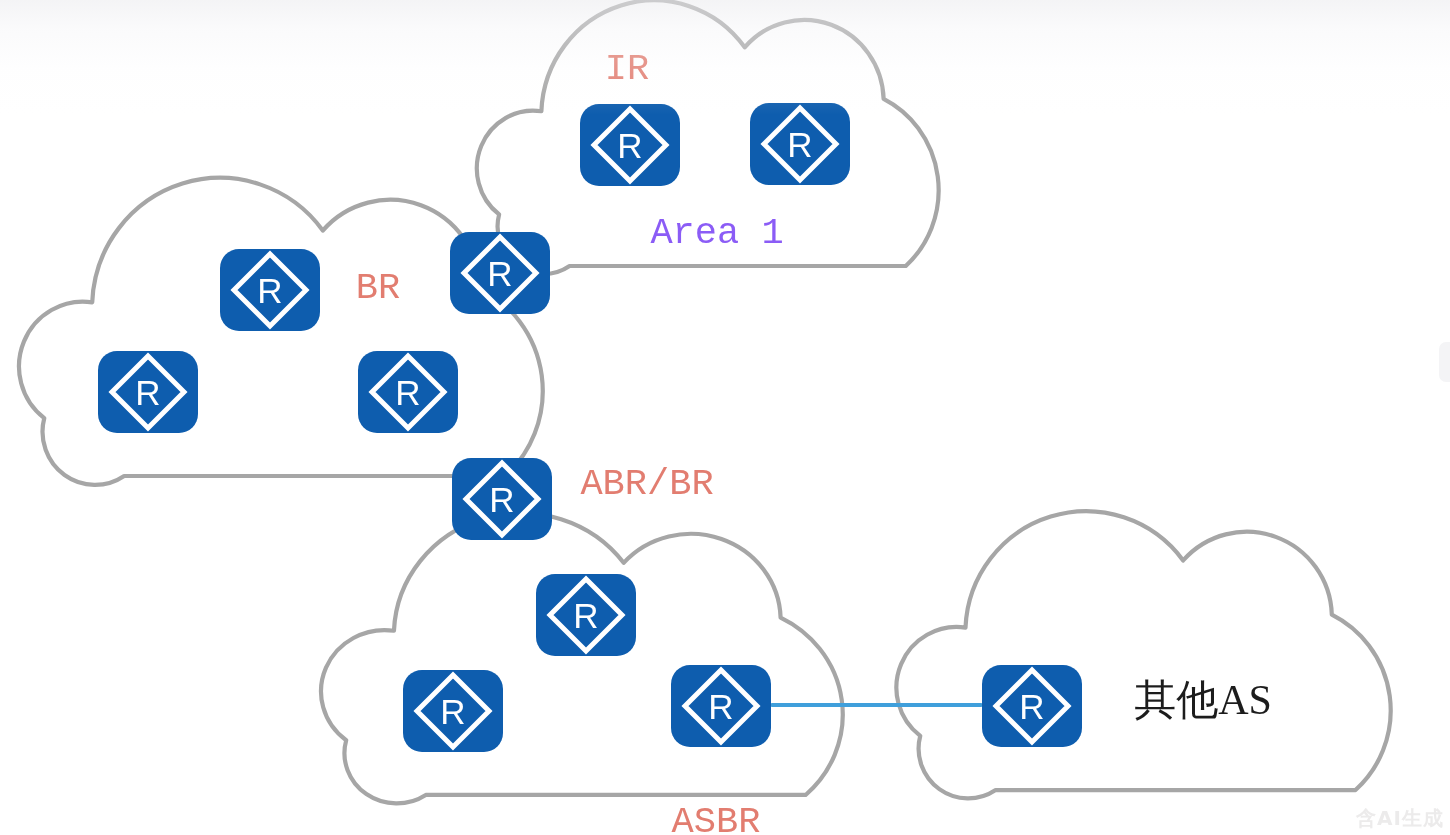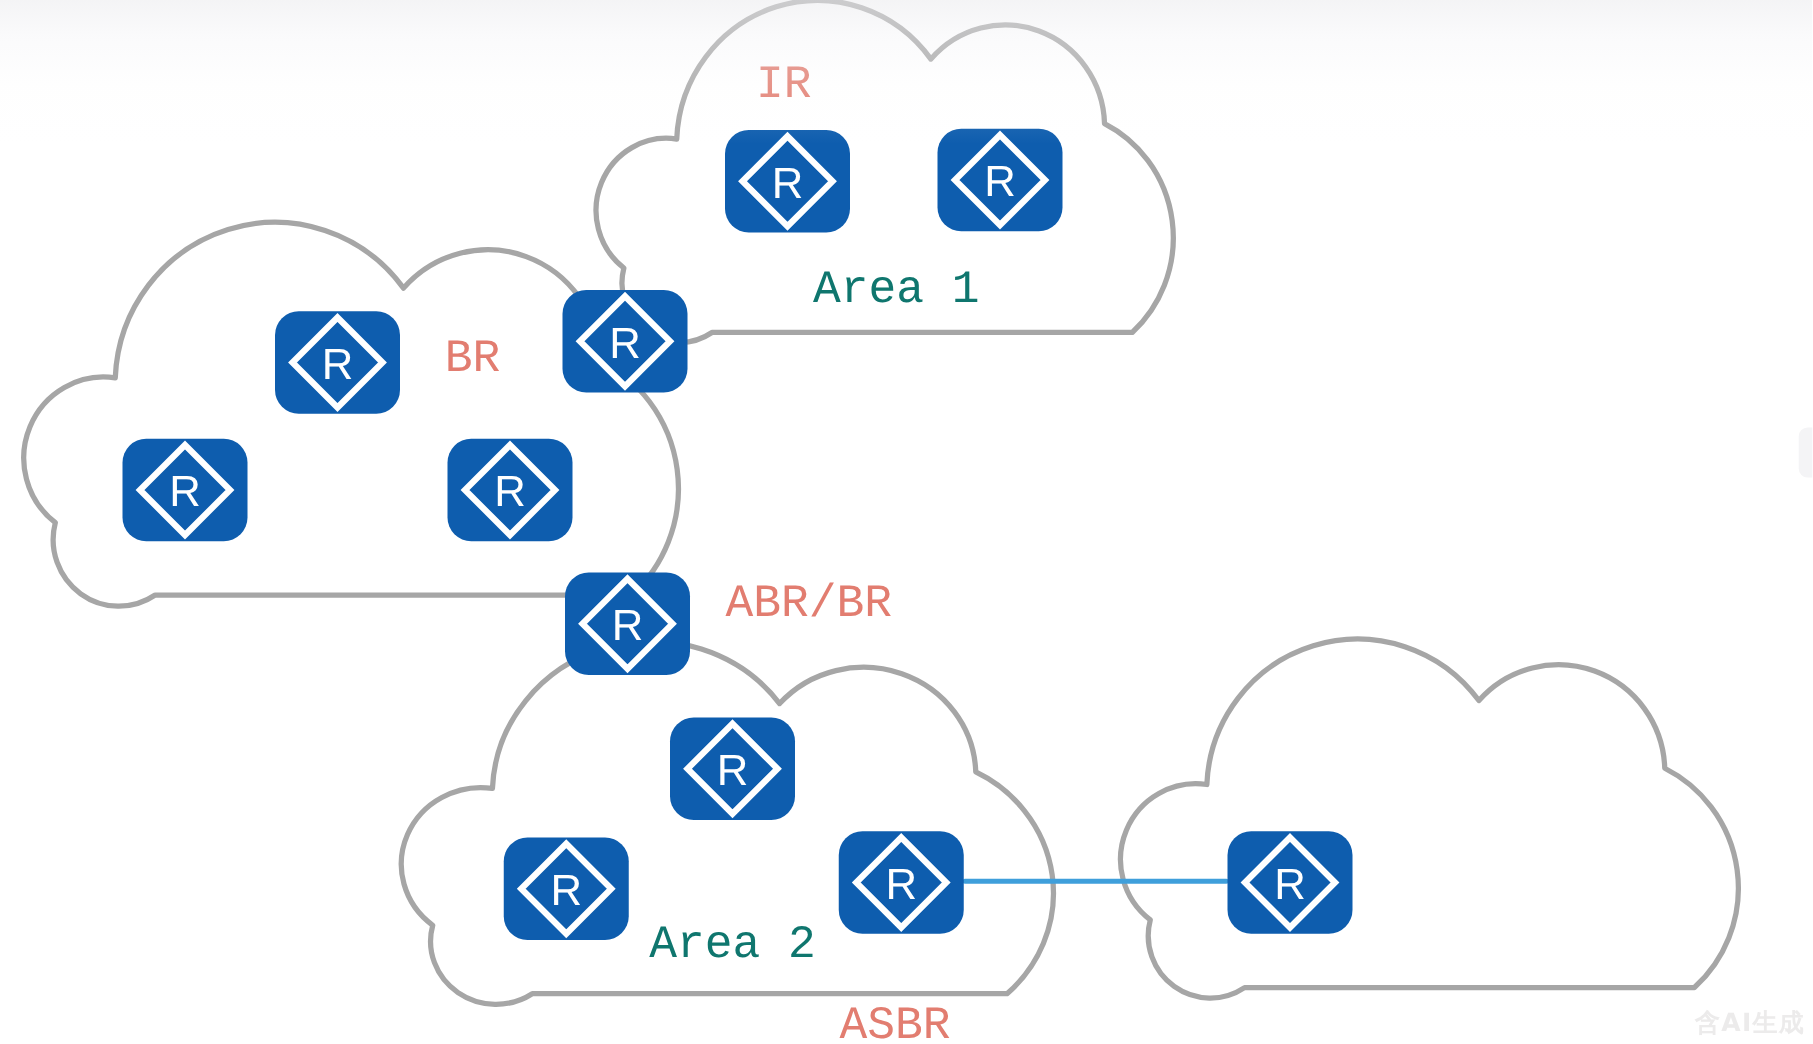--- a/index.html
+++ b/index.html
@@ -27,21 +27,21 @@
   .rbody{fill:#0e5dae;}
   .rdiamond{fill:none;stroke:#ffffff;stroke-width:5;stroke-linejoin:miter;}
   .rletter{
     fill:#ffffff;font-family:"Liberation Sans","DejaVu Sans",sans-serif;
     font-size:35px;font-weight:400;
   }
   .lbl{
     position:absolute;transform:translate(-50%,-50%);white-space:nowrap;line-height:1;
     font-family:"Liberation Mono","DejaVu Sans Mono",monospace;
   }
-  .lbl-area{color:#0f766e;font-size:37px;}
+  .lbl-area{color:#8b5cf6;font-size:37px;}
   .lbl-role{color:#e27d70;font-size:37px;font-family:Liberation Mono, monospace;}
   .lbl-cjk{
     font-family:"Liberation Serif","DejaVu Serif",serif;
     color:#1c1c1c;font-size:42px;
   }
   .watermark{
     position:absolute;right:6px;top:808px;font-size:20px;font-weight:bold;
     color:#ecebeb;letter-spacing:1px;line-height:1;
     font-family:"DejaVu Sans","Liberation Sans",sans-serif;
   }
@@ -163,20 +163,20 @@
         <text class="rletter" x="51" y="55" text-anchor="middle">R</text>
       </svg>
   </div>
 
   <div class="lbl lbl-role" style="left:627px;top:69px">IR</div>
   <div class="lbl lbl-role" style="left:378px;top:288px">BR</div>
   <div class="lbl lbl-role" style="left:647px;top:484px">ABR/BR</div>
   <div class="lbl lbl-role" style="left:716px;top:822px">ASBR</div>
 
   <div class="lbl lbl-area" style="left:717px;top:233px">Area 1</div>
-  <div class="lbl lbl-area" style="left:586px;top:757px">Area 2</div>
+  <div class="lbl lbl-cjk" style="left:1203px;top:700px">其他AS</div>
 
   <div class="watermark">含AI生成</div>
 
   <div class="edge-artifact"></div>
 
   <div class="top-shade"></div>
 </div>
 
 </body></html>

